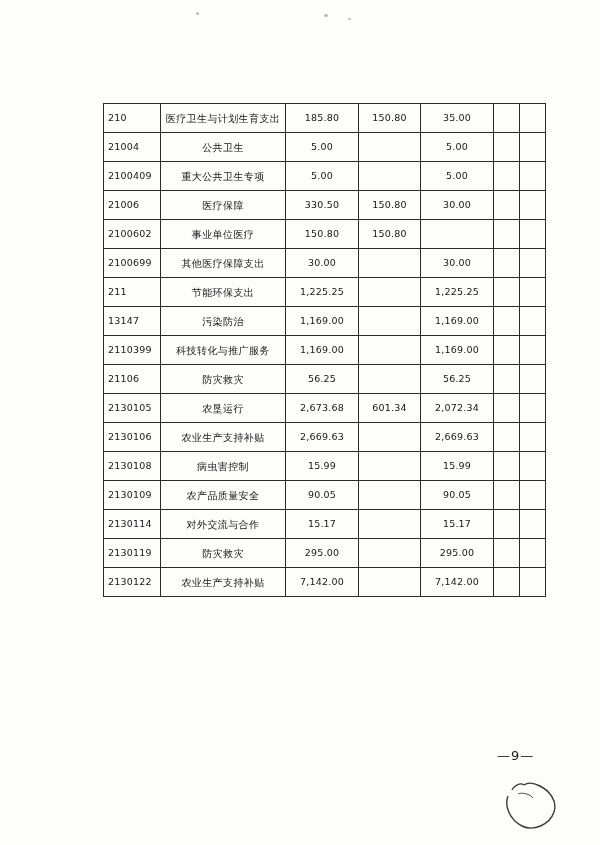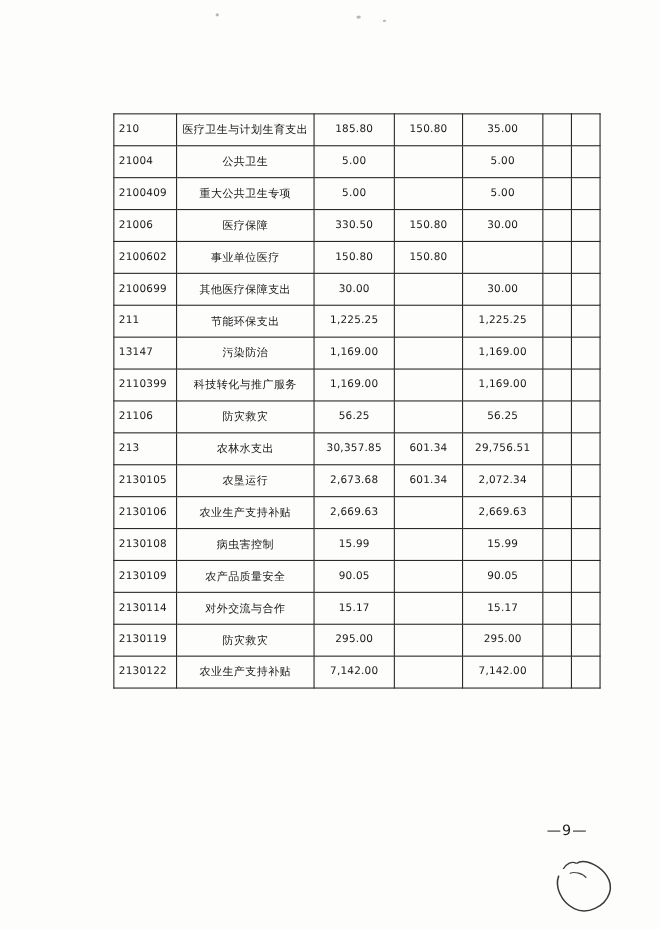--- a/index.html
+++ b/index.html
@@ -207,29 +207,20 @@
           <tr>
             <td class="code">21106</td>
             <td class="name">防灾救灾</td>
             <td class="num">56.25</td>
             <td class="num"></td>
             <td class="num">56.25</td>
             <td class="blank"></td>
             <td class="blank"></td>
           </tr>
           <tr>
-            <td class="code">213</td>
-            <td class="name">农林水支出</td>
-            <td class="num">30,357.85</td>
-            <td class="num">601.34</td>
-            <td class="num">29,756.51</td>
-            <td class="blank"></td>
-            <td class="blank"></td>
-          </tr>
-          <tr>
             <td class="code">2130105</td>
             <td class="name">农垦运行</td>
             <td class="num">2,673.68</td>
             <td class="num">601.34</td>
             <td class="num">2,072.34</td>
             <td class="blank"></td>
             <td class="blank"></td>
           </tr>
           <tr>
             <td class="code">2130106</td>

